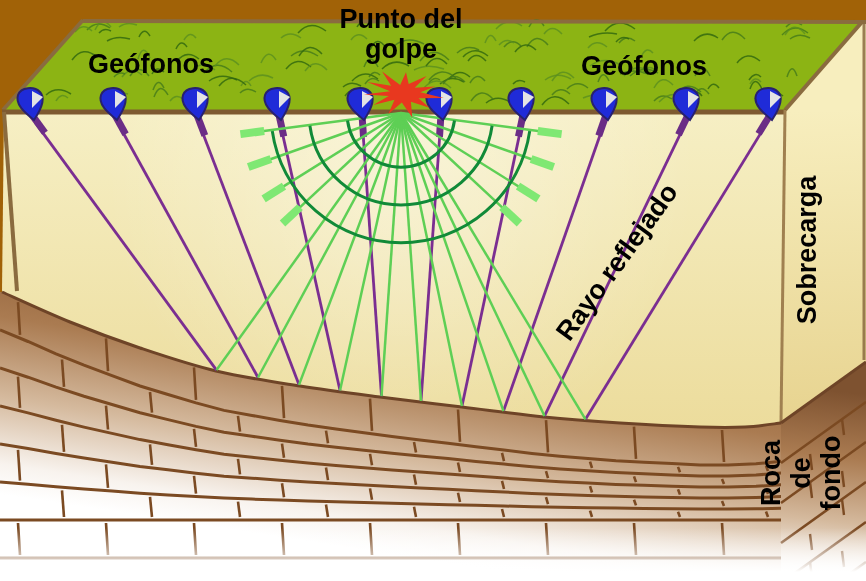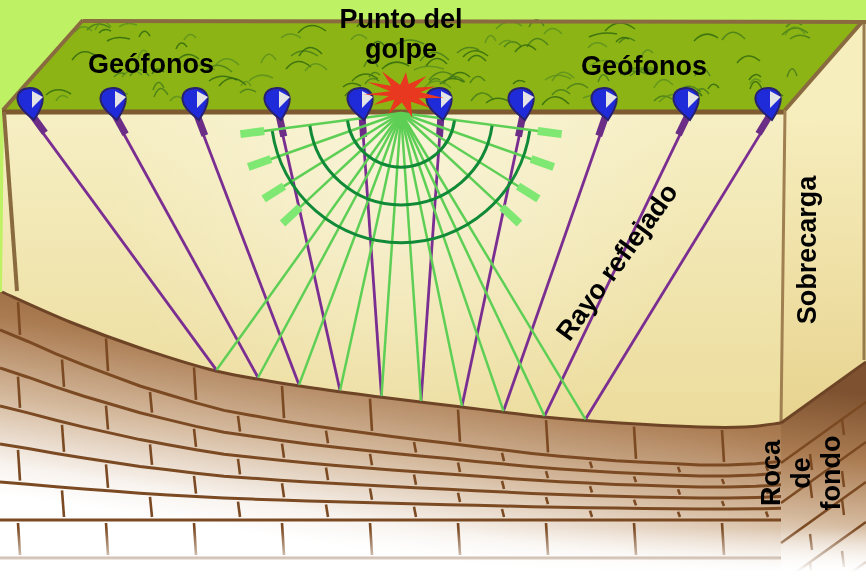--- a/index.html
+++ b/index.html
@@ -1,16 +1,16 @@
 <!DOCTYPE html>
 <html><head>
 <meta charset="utf-8">
 <style>
   html,body{margin:0;padding:0;background:#fff;}
-  .stage{position:relative;width:866px;height:581px;background:#bef264;overflow:hidden;
+  .stage{position:relative;width:866px;height:581px;background:#a16207;overflow:hidden;
          font-family:"Liberation Sans",sans-serif;}
   .stage svg{position:absolute;left:0;top:0;}
   .lbl{position:absolute;color:#000;font-weight:600;font-size:27px;line-height:1.12;
        text-align:center;white-space:pre-line;transform-origin:center;pointer-events:none;}
 </style>
 </head>
 <body>
 
 <div class="stage">
   <svg id="scene" width="866" height="581" viewBox="0 0 866 581">

